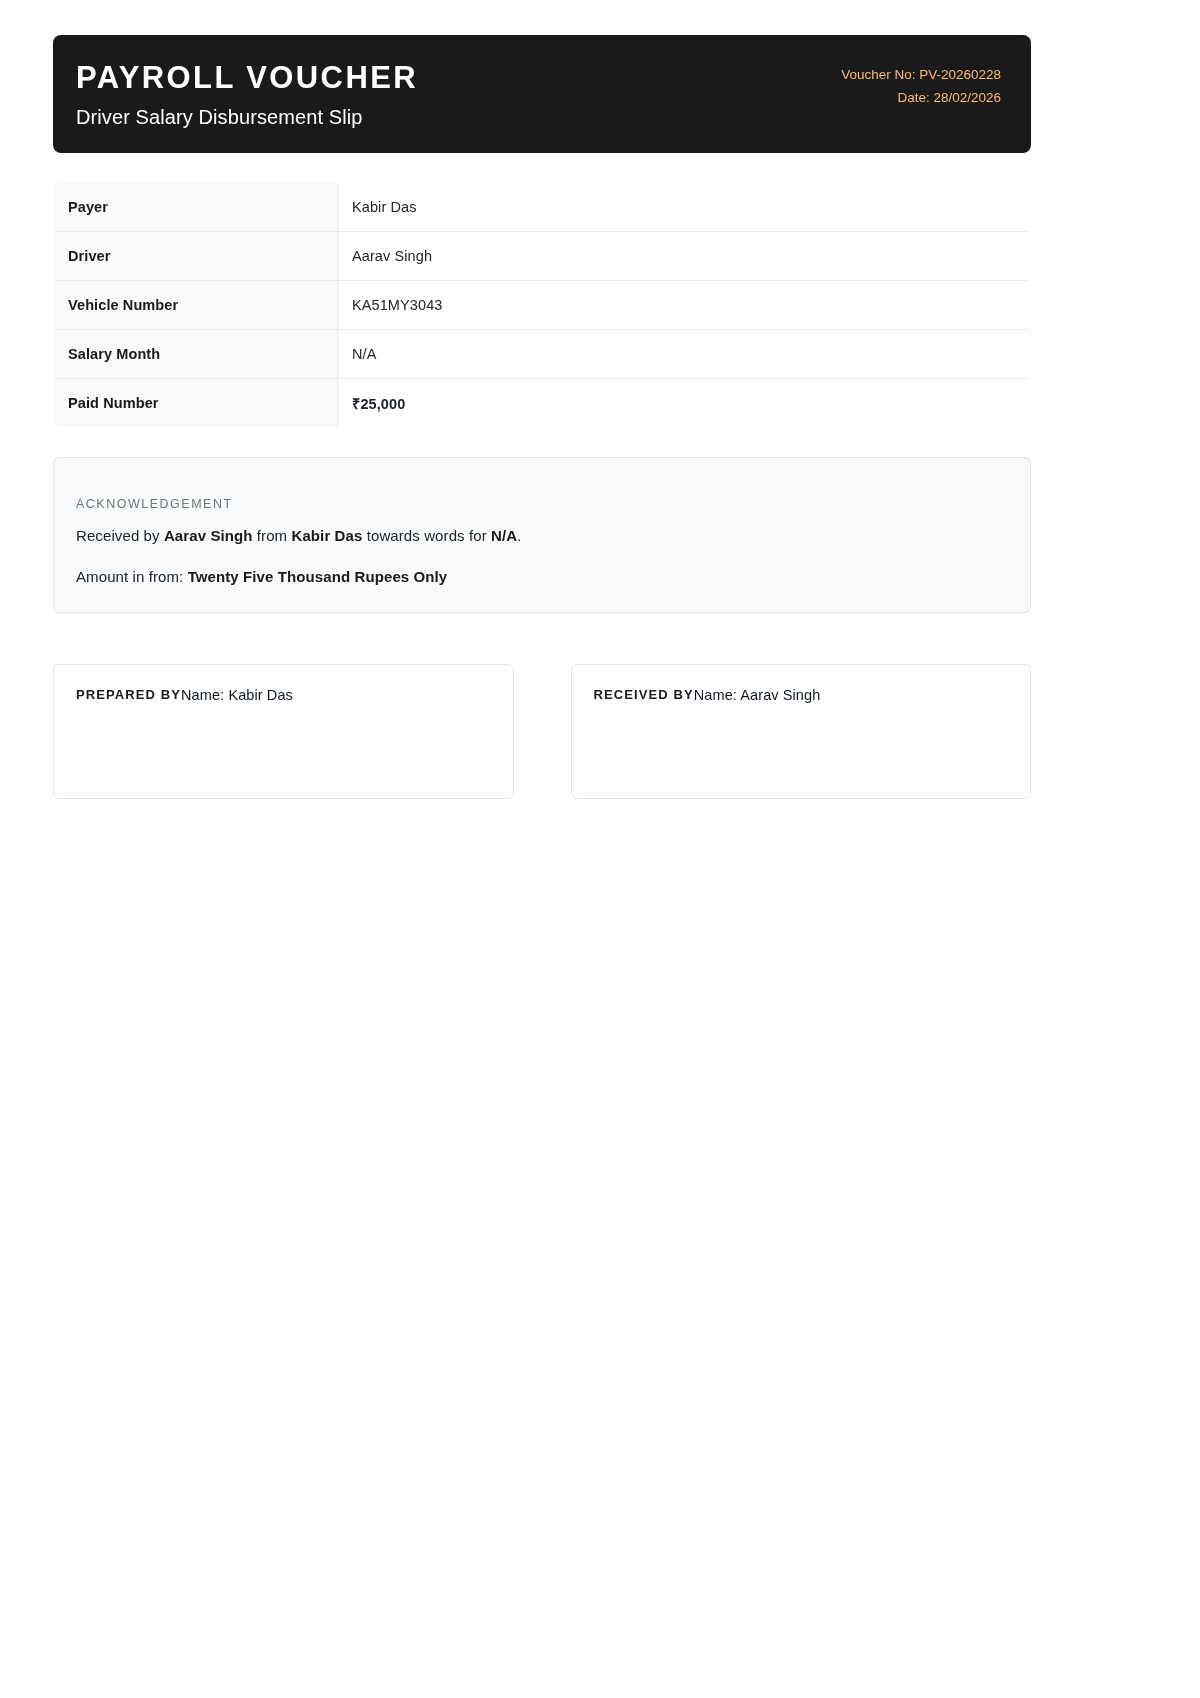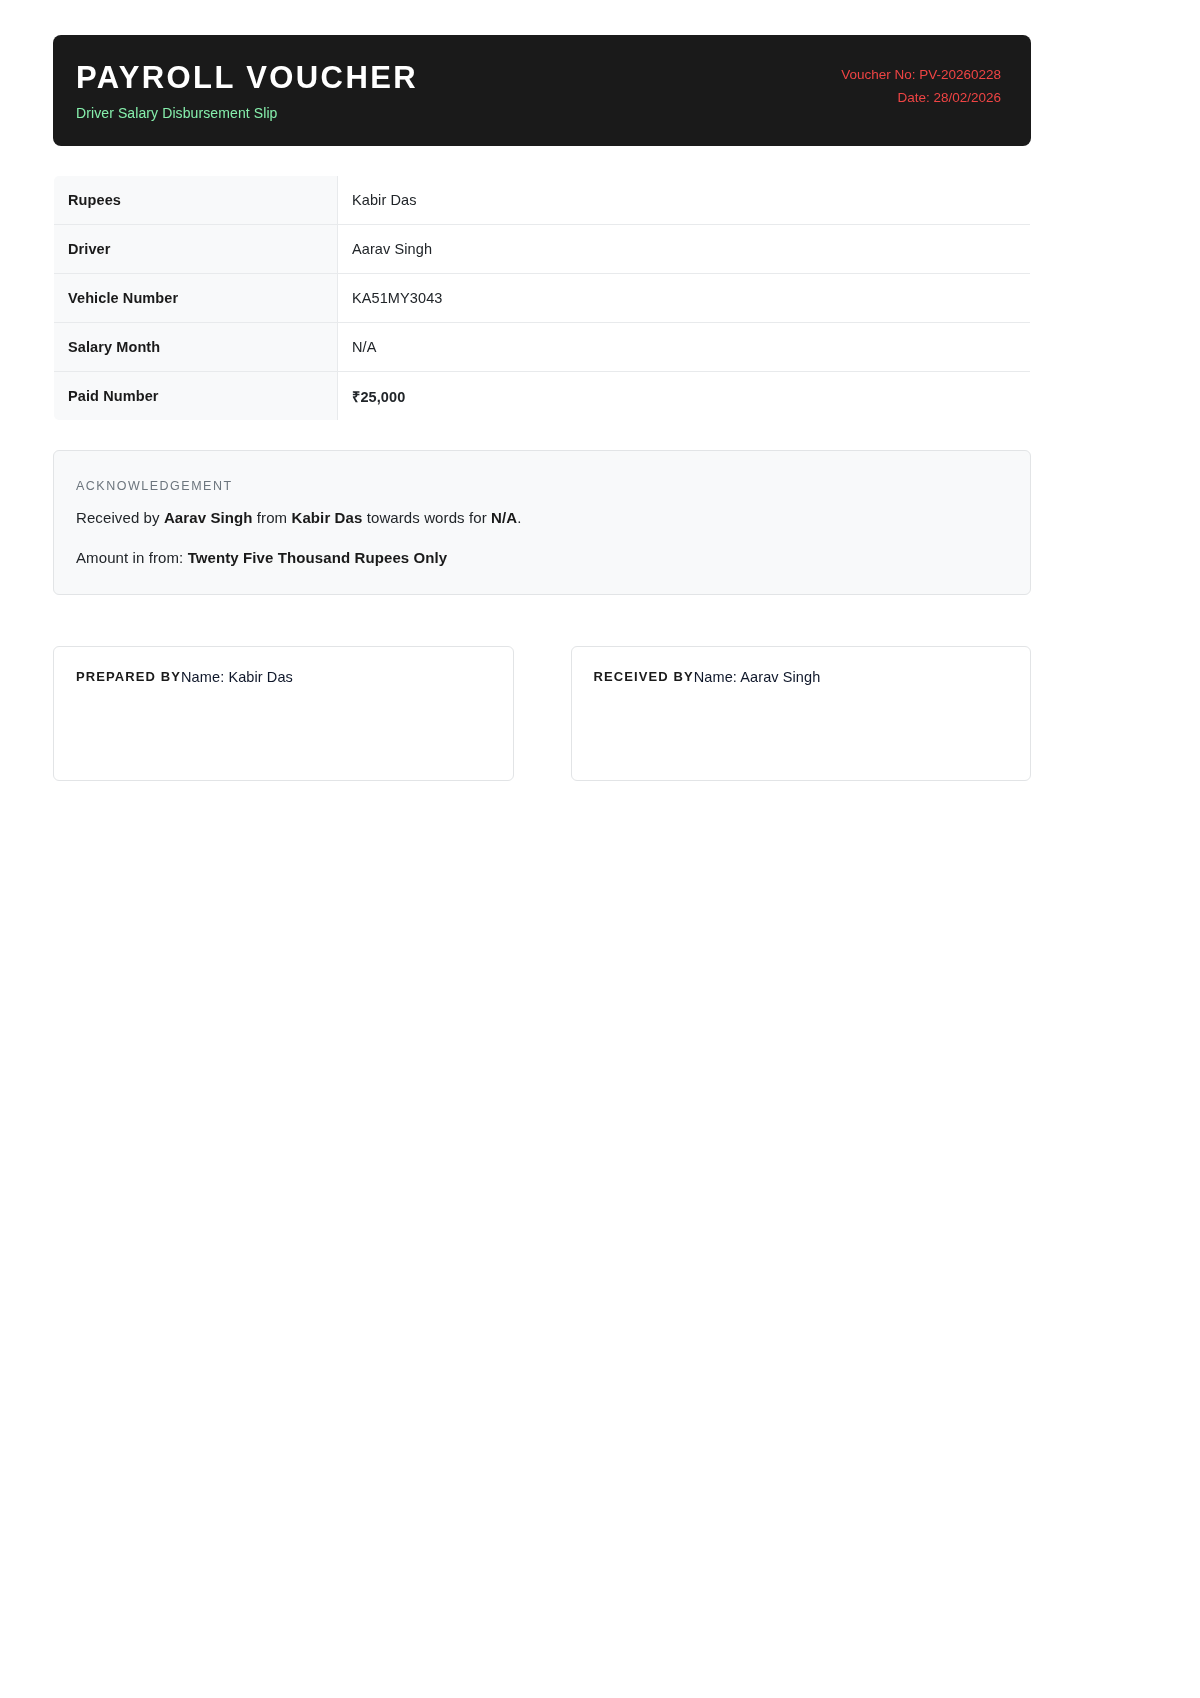--- a/index.html
+++ b/index.html
@@ -36,31 +36,31 @@
   .header-left { display: flex; flex-direction: column; }
   .voucher-title {
     font-size: 31px;
     font-weight: bold;
     letter-spacing: 2.4px;
     line-height: 1.1;
     margin: 0 0 10px 0;
     text-transform: uppercase;
   }
   .voucher-subtitle {
-    font-size: 14px;
+    font-size: 20px;
     font-weight: normal;
-    color: #86efac;
+    color: #ffffff;
     line-height: 1.2;
     letter-spacing: 0.1px;
   }
   .header-right {
     text-align: right;
     font-size: 13.5px;
     line-height: 1.72;
-    color: #ef4444;
+    color: #fdba74;
     padding-top: 2px;
     white-space: nowrap;
   }
 
   
   .details-table {
     margin-top: 29px;
     width: 100%;
     border-collapse: collapse;
     border: 1px solid #e2e4e6;
@@ -91,21 +91,21 @@
     letter-spacing: 0.1px;
   }
   .cell-value.emphasis { font-weight: bold; }
 
   
   .acknowledgement {
     margin-top: 29px;
     background: #f8f9fa;
     border: 1px solid #e2e4e6;
     border-radius: 6px;
-    padding: 28px 22px 24px 22px;
+    padding: 39px 22px 24px 22px;
   }
   .ack-label {
     font-size: 12.5px;
     letter-spacing: 1.5px;
     color: #6c757d;
     text-transform: uppercase;
     margin-bottom: 14px;
   }
   .ack-line {
     font-size: 15px;
@@ -164,21 +164,21 @@
     </div>
     <div class="header-right">
       <div>Voucher No: PV-20260228</div>
       <div>Date: 28/02/2026</div>
     </div>
   </div>
 
   <table class="details-table">
     <tbody>
       <tr>
-        <td class="cell-label">Rupees</td>
+        <td class="cell-label">Payer</td>
         <td class="cell-value">Kabir Das</td>
       </tr>
       <tr>
         <td class="cell-label">Driver</td>
         <td class="cell-value">Aarav Singh</td>
       </tr>
       <tr>
         <td class="cell-label">Vehicle Number</td>
         <td class="cell-value">KA51MY3043</td>
       </tr>

